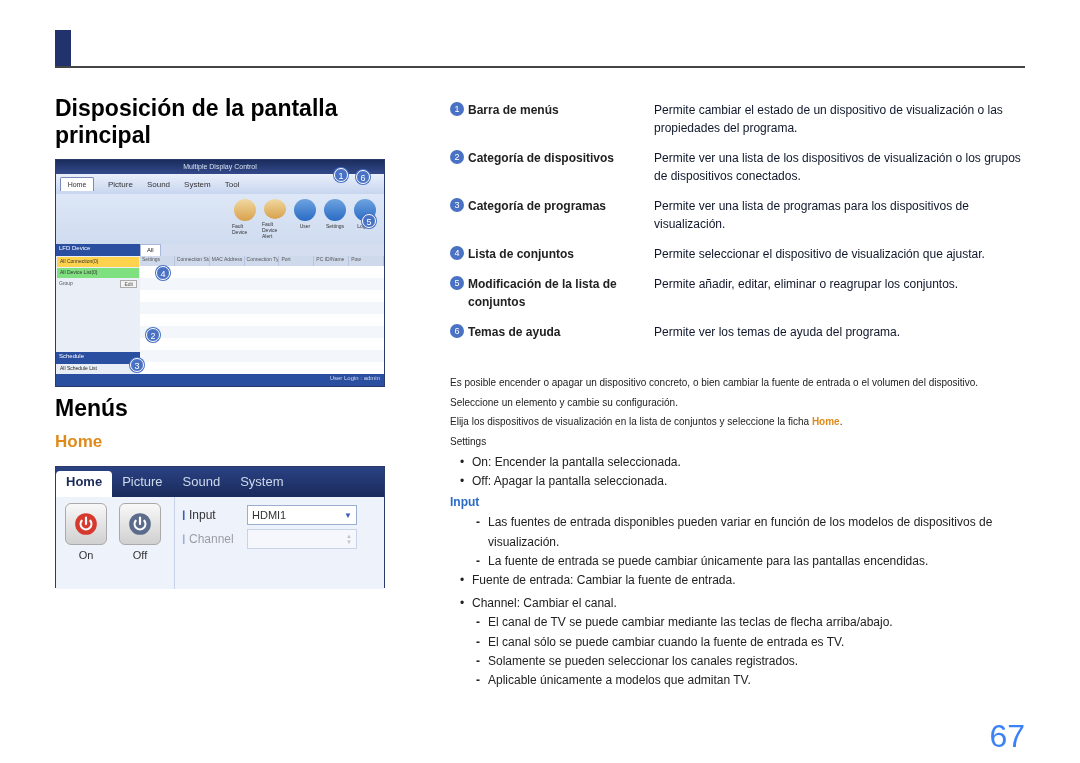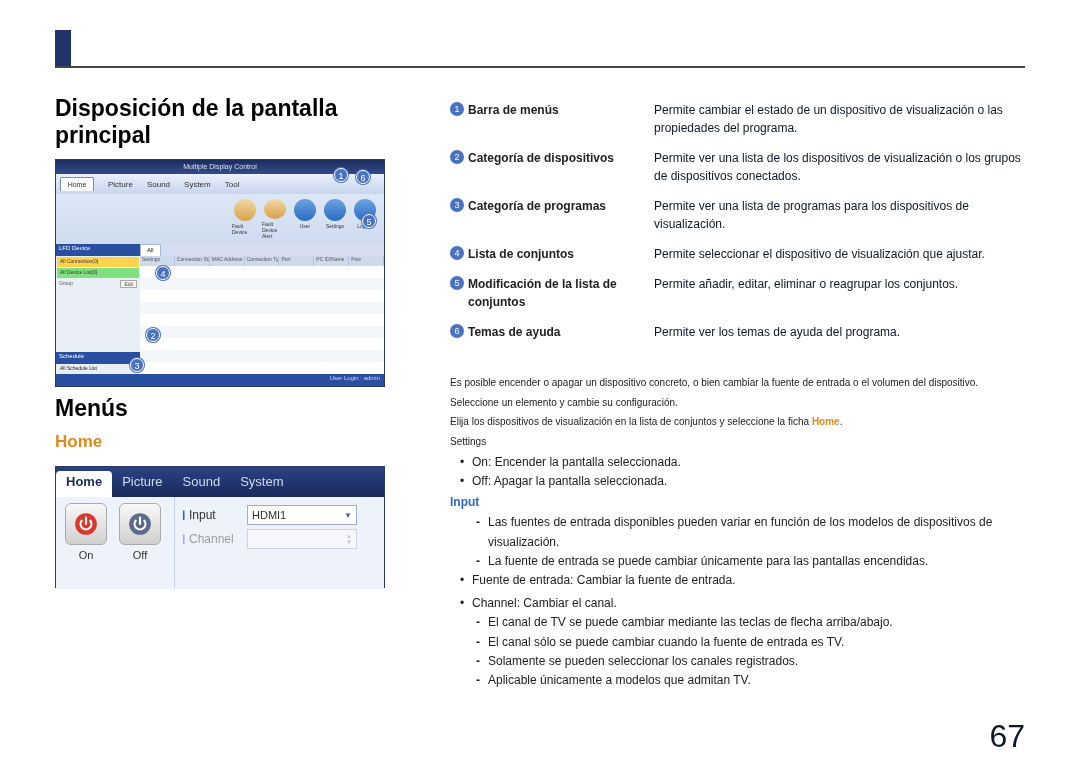--- a/index.html
+++ b/index.html
@@ -57,21 +57,21 @@
   .s2body { display:flex; height:92px; background:#eef2fb; }
   .s2left { width:118px; display:flex; align-items:flex-start; padding:6px 6px 0; gap:6px; }
   .pwr { width:48px; text-align:center; font-size:11px; color:#333; }
   .pwrbtn { width:42px; height:42px; border-radius:6px; background:linear-gradient(#f8f8f8,#d0d0d0); border:1px solid #aaa; display:flex; align-items:center; justify-content:center; margin:0 auto 4px; }
   .pwrbtn svg { width:26px; height:26px; }
   .s2right { flex:1; padding:8px 0 0 8px; border-left:1px solid #c7d2e8;}
   .s2row { display:flex; align-items:center; font-size:12px; color:#333; margin-bottom:4px; }
   .s2row .lbl { width:58px; color:#333; }
   .s2sel { width:110px; height:20px; background:#fff; border:1px solid #9baed0; font-size:11px; display:flex; align-items:center; justify-content:space-between; padding:0 4px; color:#333; }
   .s2row.disabled { opacity:.45; }
-  .pagenum { position:absolute; bottom:8px; right:55px; font-size:32px; color:#0f172a; font-weight:300; }
+  .pagenum { position:absolute; bottom:8px; right:55px; font-size:32px; color:#3b82f6; font-weight:300; }
   .bluehdr { color:#2a6bc4; font-weight:700; font-size:12px; }
 </style>
 </head>
 <body>
 
 <div class="page">
   <div class="topbar"></div>
   <div class="topline"></div>
   <div class="content">
 

